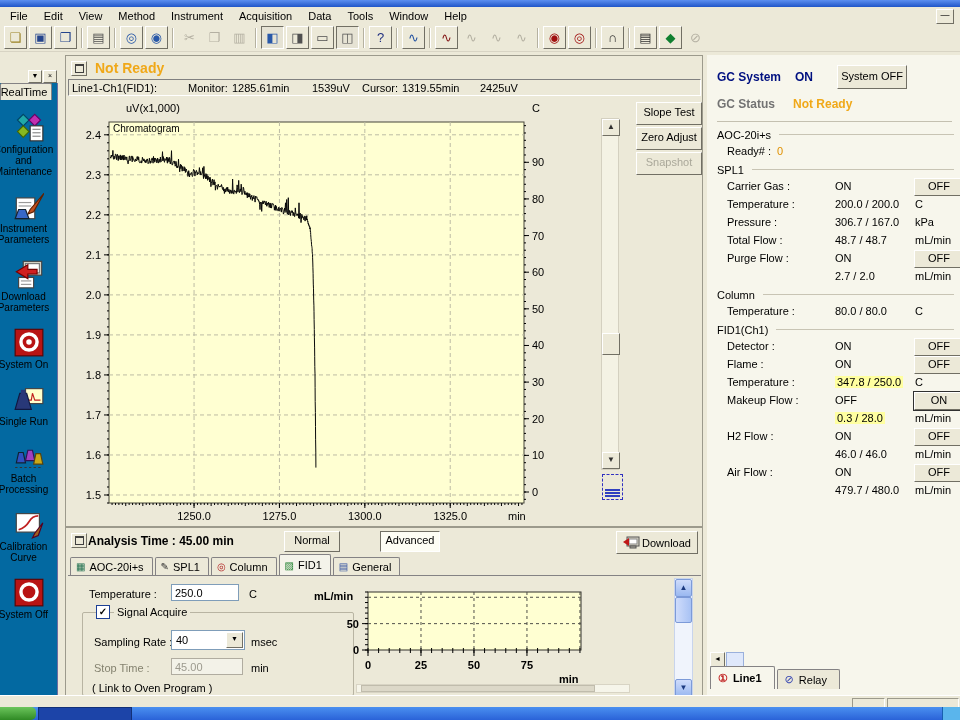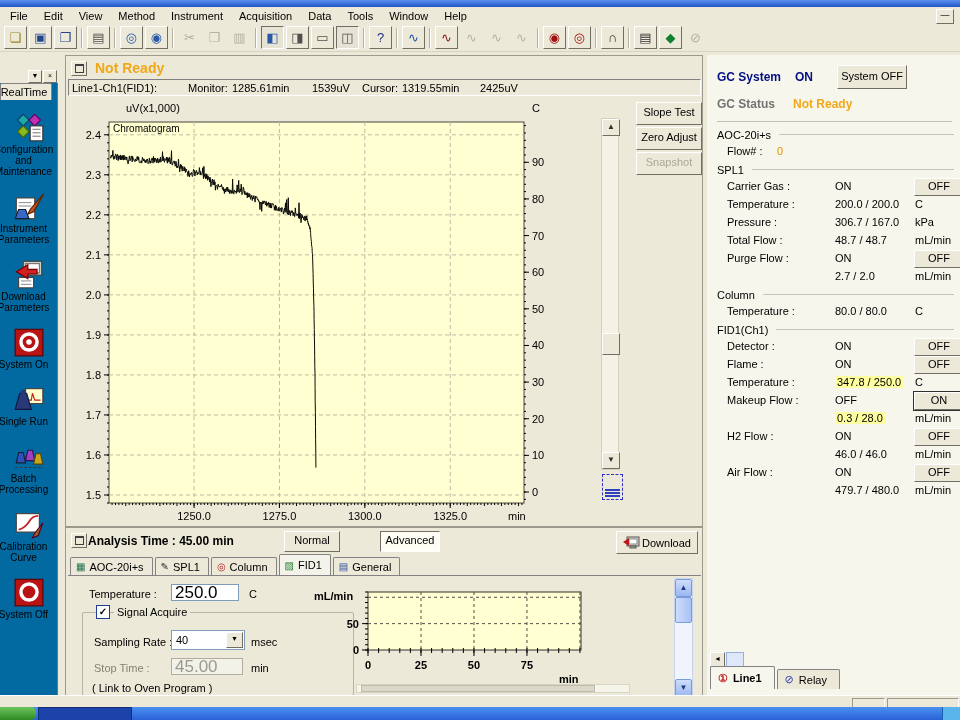--- a/index.html
+++ b/index.html
@@ -71,21 +71,21 @@
   #btn-download{position:absolute;right:5px;top:3px;width:80px;height:21px;display:flex;align-items:center;
       justify-content:center;gap:2px;}
   #bp-tabs{position:absolute;left:4px;top:27px;height:20px;display:flex;align-items:flex-end;gap:2px;}
   .tab{height:17px;display:flex;align-items:center;gap:4px;padding:0 8px 0 5px;background:#ece9d8;
       border:1px solid #848284;border-bottom:none;border-radius:2px 2px 0 0;font-size:11px;}
   .tab.selected{height:20px;background:#f4f3ea;}
   .tab .ticon{font-size:10px;}
   #bp-content{position:absolute;left:2px;top:47px;right:2px;bottom:2px;border-top:1px solid #848284;}
   .fld-label{position:absolute;font-size:11px;}
   .fld-unit{position:absolute;font-size:11px;}
-  .xp-input{position:absolute;background:#fff;border:1px solid #7f9db9;font-size:17px;padding:1px 3px;
+  .xp-input{position:absolute;background:#fff;border:1px solid #7f9db9;font-size:11px;padding:1px 3px;
       font-family:"Liberation Sans",sans-serif;}
   .xp-input:disabled{background:#f3f2e8;color:#9c9a8e;border-color:#b0aca0;}
   #group-signal{position:absolute;left:14px;top:36px;width:270px;height:82px;border:1px solid #b8b4a2;
       border-radius:2px;}
   #chk-signal{position:absolute;left:28px;top:29px;width:12px;height:12px;background:#fff;
       border:1px solid #1c3f94;font-size:10px;line-height:11px;text-align:center;font-weight:bold;}
   #lbl-signal{position:absolute;left:46px;top:30px;background:#ece9d8;padding:0 3px;}
   .combo{position:absolute;left:103px;top:54px;width:72px;height:18px;background:#fff;border:1px solid #7f9db9;
       display:flex;align-items:center;}
   .combo-text{flex:1;padding-left:4px;}
@@ -739,21 +739,21 @@
       <span id="gc-status-label">GC Status</span>
       <span id="gc-status-value">Not Ready</span>
     </div>
     <hr id="rp-hr">
     <div id="rp-sections">
         <div class="rp-sec-head">
           <span>AOC-20i+s</span>
           <span class="line"></span>
         </div>
         <div class="rp-row">
-          <span class="lbl">Flow# :</span>
+          <span class="lbl">Ready# :</span>
           <span class="val orange" style="left: 60px;">0</span>
         </div>
         <div class="rp-sec-head">
           <span>SPL1</span>
           <span class="line"></span>
         </div>
         <div class="rp-row">
           <span class="lbl">Carrier Gas :</span>
           <span class="val">ON</span>
           <div class="xp-btn rbtn">OFF</div>

